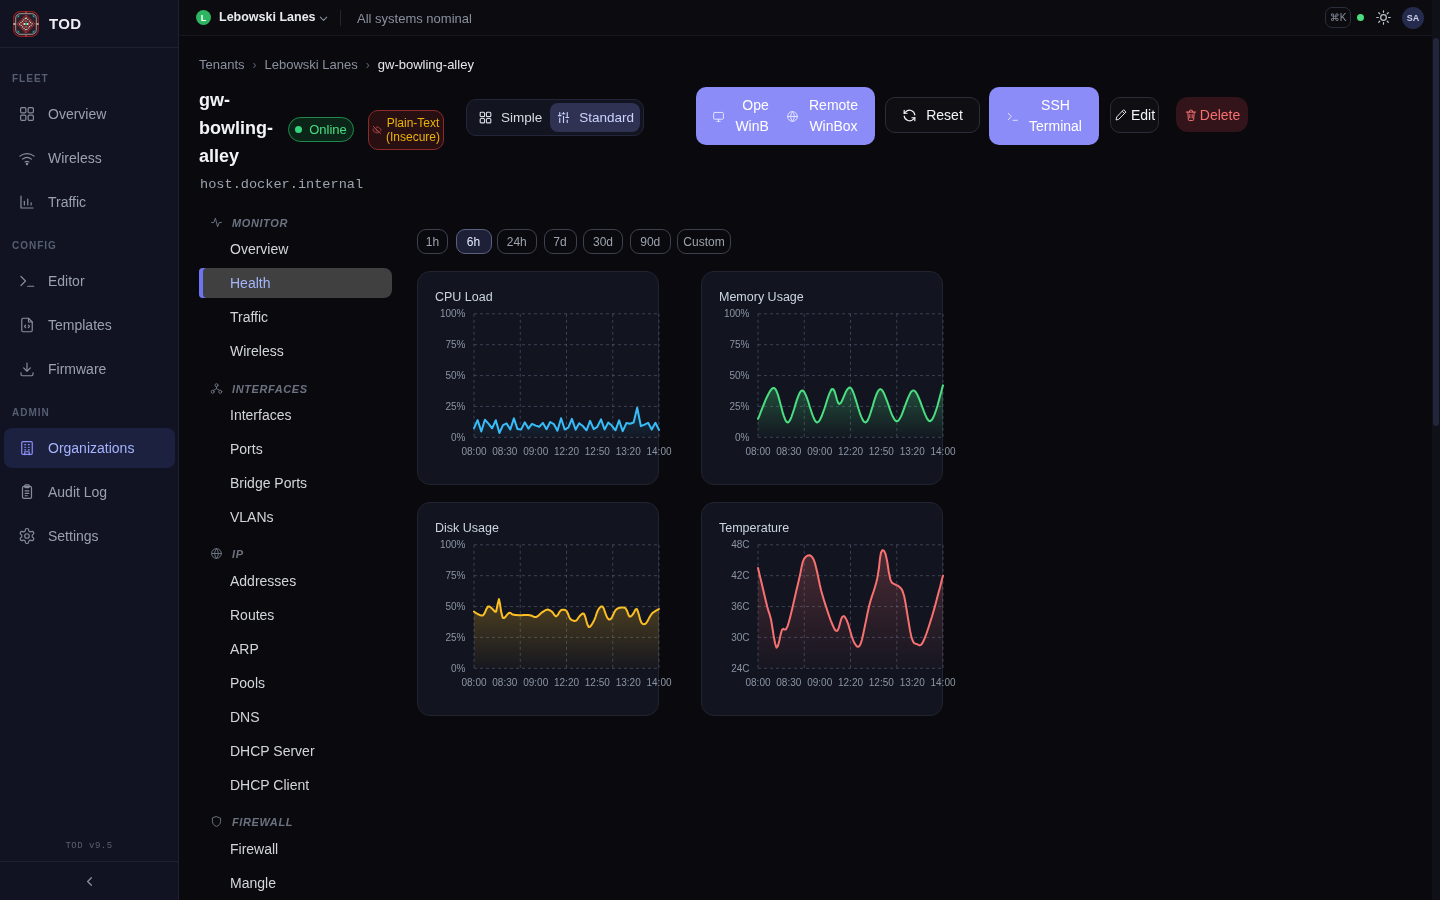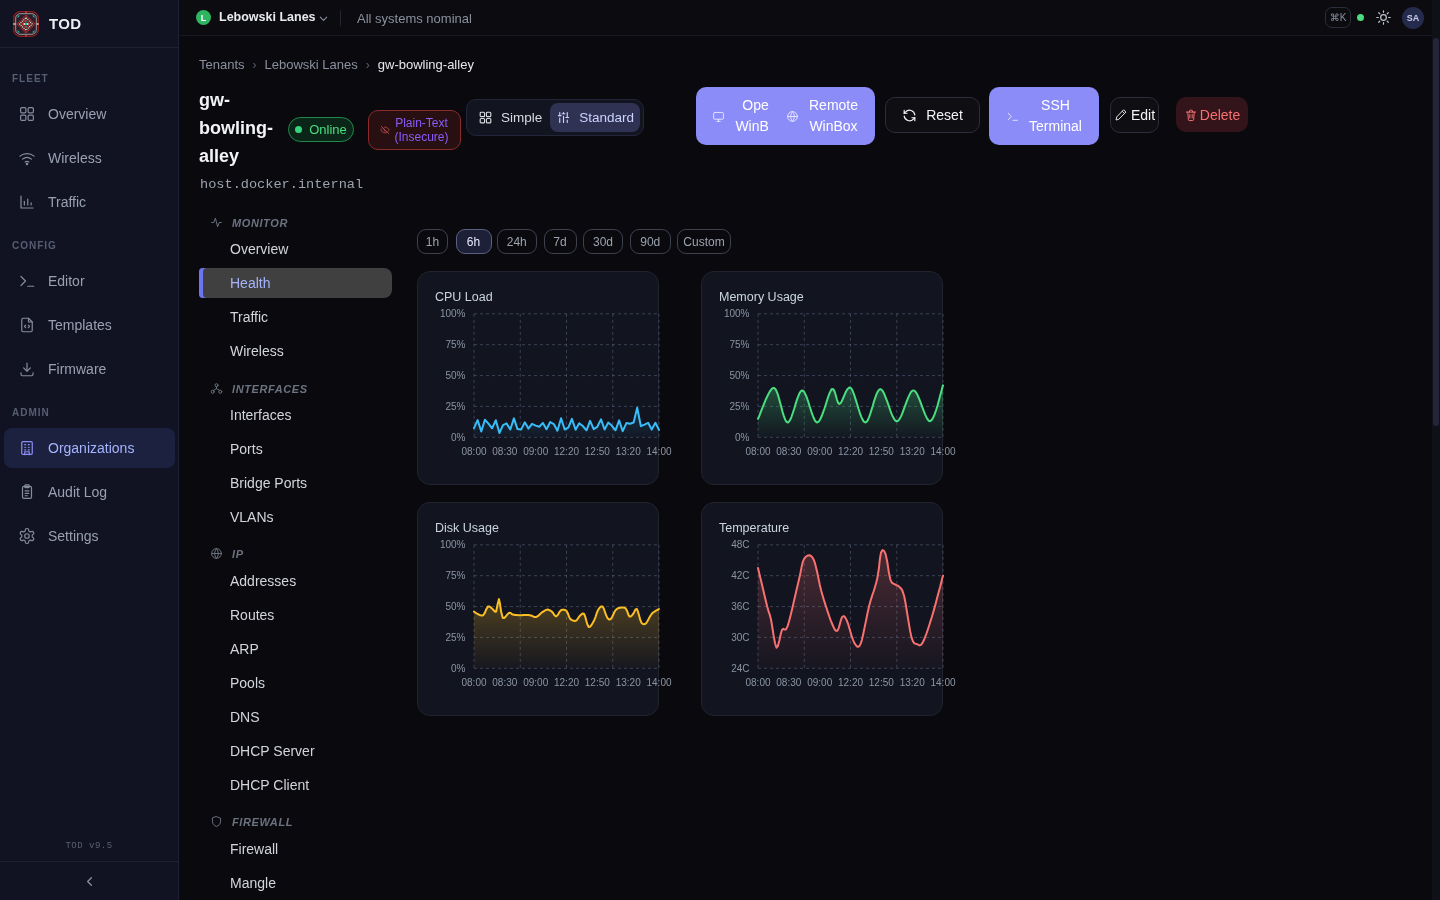--- a/index.html
+++ b/index.html
@@ -30,28 +30,28 @@
 
 .crumbs { position:absolute; left:199px; top:57px; font-size:13px; color:#8a909e; }
 .crumbs .sep { color:#565c6b; margin:0 8px; font-size:12px; }
 .crumbs .cur { color:#e5e7eb; }
 
 
 .title { position:absolute; left:199px; top:86px; width:96px; font-size:18px; font-weight:bold; color:#f3f4f6; line-height:28px; }
 .host { position:absolute; left:200px; top:177px; font-family:"Liberation Mono",monospace; font-size:13.6px; color:#9ca3af; }
 .pill-online { position:absolute; left:288px; top:117px; width:66px; height:25px; border:1px solid #1f8a4c; background:#0b2618; border-radius:13px; color:#4ade80; font-size:13px; display:flex; align-items:center; justify-content:center; gap:7px; }
 .pill-online i { width:7px; height:7px; border-radius:50%; background:#34d77b; }
-.pill-plain { position:absolute; left:368px; top:110px; width:93px; height:40px; border:1px solid #8c2b2b; background:#270f12; border-radius:10px; color:#8b5cf6; font-size:12px; line-height:14.5px; display:flex; align-items:center; justify-content:center; gap:4px; text-align:center; }
+.pill-plain { position:absolute; left:368px; top:110px; width:76px; height:40px; border:1px solid #8c2b2b; background:#270f12; border-radius:10px; color:#eab308; font-size:12px; line-height:14.5px; display:flex; align-items:center; justify-content:center; gap:4px; text-align:center; }
 .seg { position:absolute; left:466px; top:99px; width:178px; height:37px; background:#12141f; border:1px solid #23263a; border-radius:10px; display:flex; align-items:center; padding:12px 3px; }
 .seg .s1 { width:82px; height:29px; display:flex; align-items:center; justify-content:center; gap:8px; color:#d8dbe2; font-size:13.5px; }
 .seg .s2 { width:92px; height:29px; background:#2f3252; border-radius:8px; display:flex; align-items:center; justify-content:center; gap:8px; color:#cbd3fe; font-size:13.5px; }
 .btn { position:absolute; display:flex; align-items:center; justify-content:center; border-radius:10px; font-size:14px; }
 .btn.purple { background:#8b8cf8; color:#fff; top:87px; height:58px; gap:10px; line-height:21px; text-align:center; }
 .btn.dark { background:#0e0e13; border:1px solid #2b2e38; color:#f3f4f6; top:97px; height:36px; gap:9px; }
-.btn.danger { background:#33141a; color:#f87171; top:97px; height:35px; gap:2px; }
+.btn.danger { background:#33141a; color:#f87171; top:97px; height:35px; gap:2px;border-radius:12px; }
 
 
 .subh { position:absolute; left:210px; height:16px; display:flex; align-items:flex-end; gap:9px; color:#6b7280; font-size:11px; font-weight:bold; letter-spacing:0.6px;font-style:italic; }
 .subi { position:absolute; left:199px; width:193px; height:30px; display:flex; align-items:center; padding-left:31px; color:#d2d5db; font-size:14px; border-radius:8px; }
 .subi.active { background:#404040; color:#a5b4fc; border-radius:4px 8px 8px 4px; box-shadow:inset 4px 0 0 #6d74f0; }
 
 
 .trb { position:absolute; top:229px; height:25px; border:1px solid #3c404f; border-radius:9px; color:#9ca3af; font-size:12px; display:flex; align-items:center; justify-content:center; background:transparent; }
 .trb.active { background:#1d2036; border-color:#596080; color:#e4e9ff; }
 

